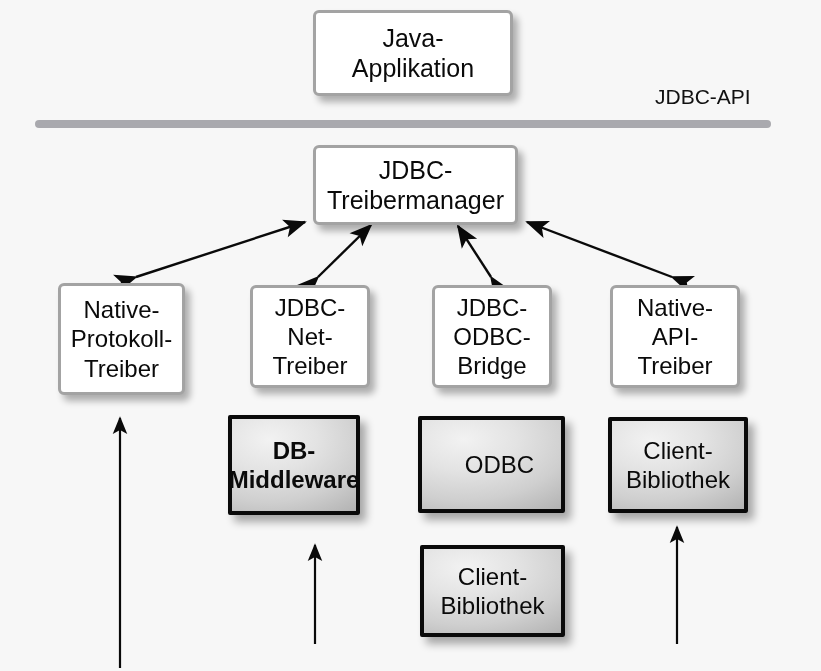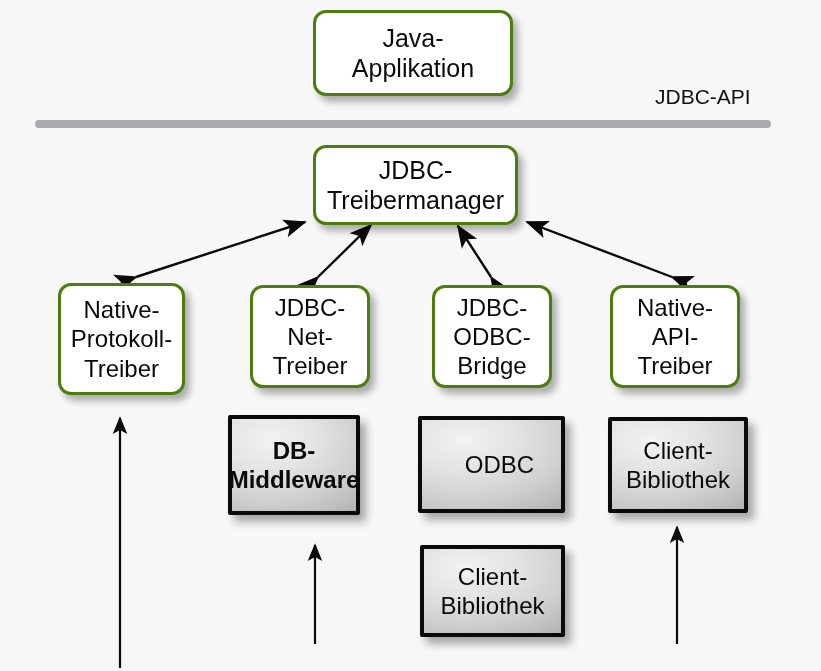--- a/index.html
+++ b/index.html
@@ -38,22 +38,22 @@
     justify-content: center;
     text-align: center;
     color: #0a0a0a;
     line-height: 1.22;
     white-space: pre-line;
     z-index: 5;
   }
 
   .node-white {
     background: #ffffff;
-    border: 3px solid #4d7c0f;
-    border-radius: 13px;
+    border: 3px solid #a3a3a3;
+    border-radius: 6px;
     box-shadow: 5px 6px 7px rgba(0,0,0,0.30);
     font-size: 25px;
   }
 
   .node-gray {
     border: 4px solid #0a0a0a;
     border-radius: 2px;
     background: radial-gradient(ellipse 120% 110% at 30% 22%,
                  #f2f2f2 0%, #e3e3e3 32%, #cfcfcf 62%, #b6b6b6 88%, #a6a6a6 100%);
     box-shadow: 6px 7px 8px rgba(0,0,0,0.33);

